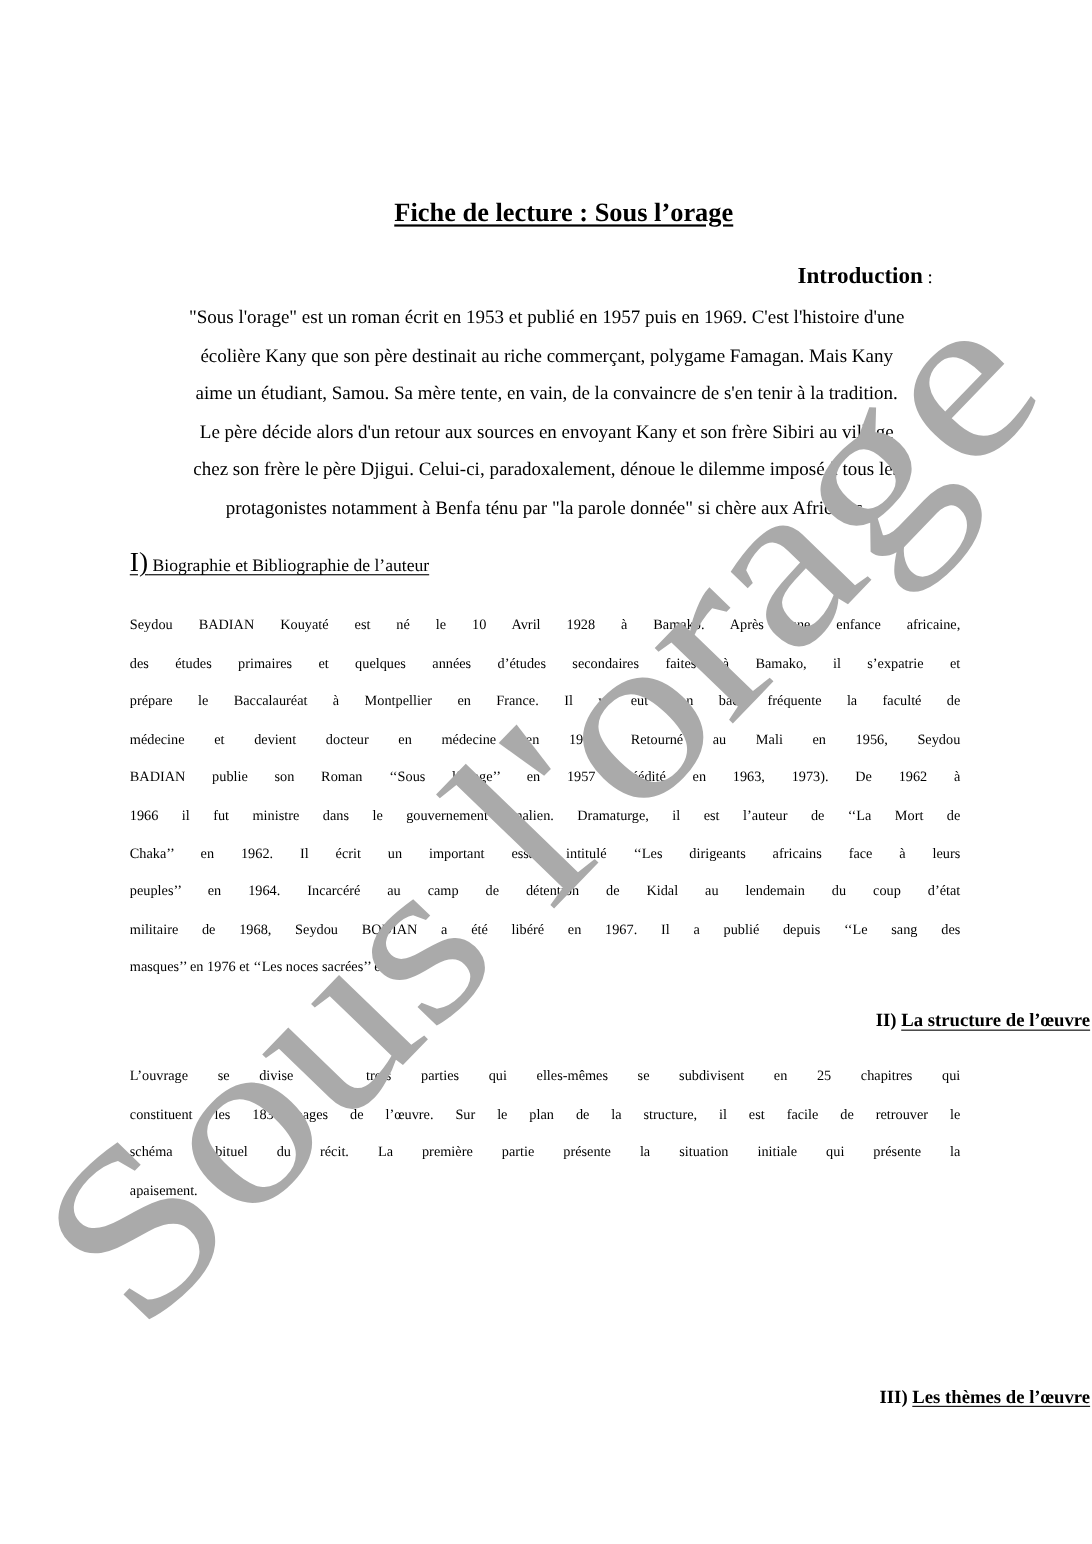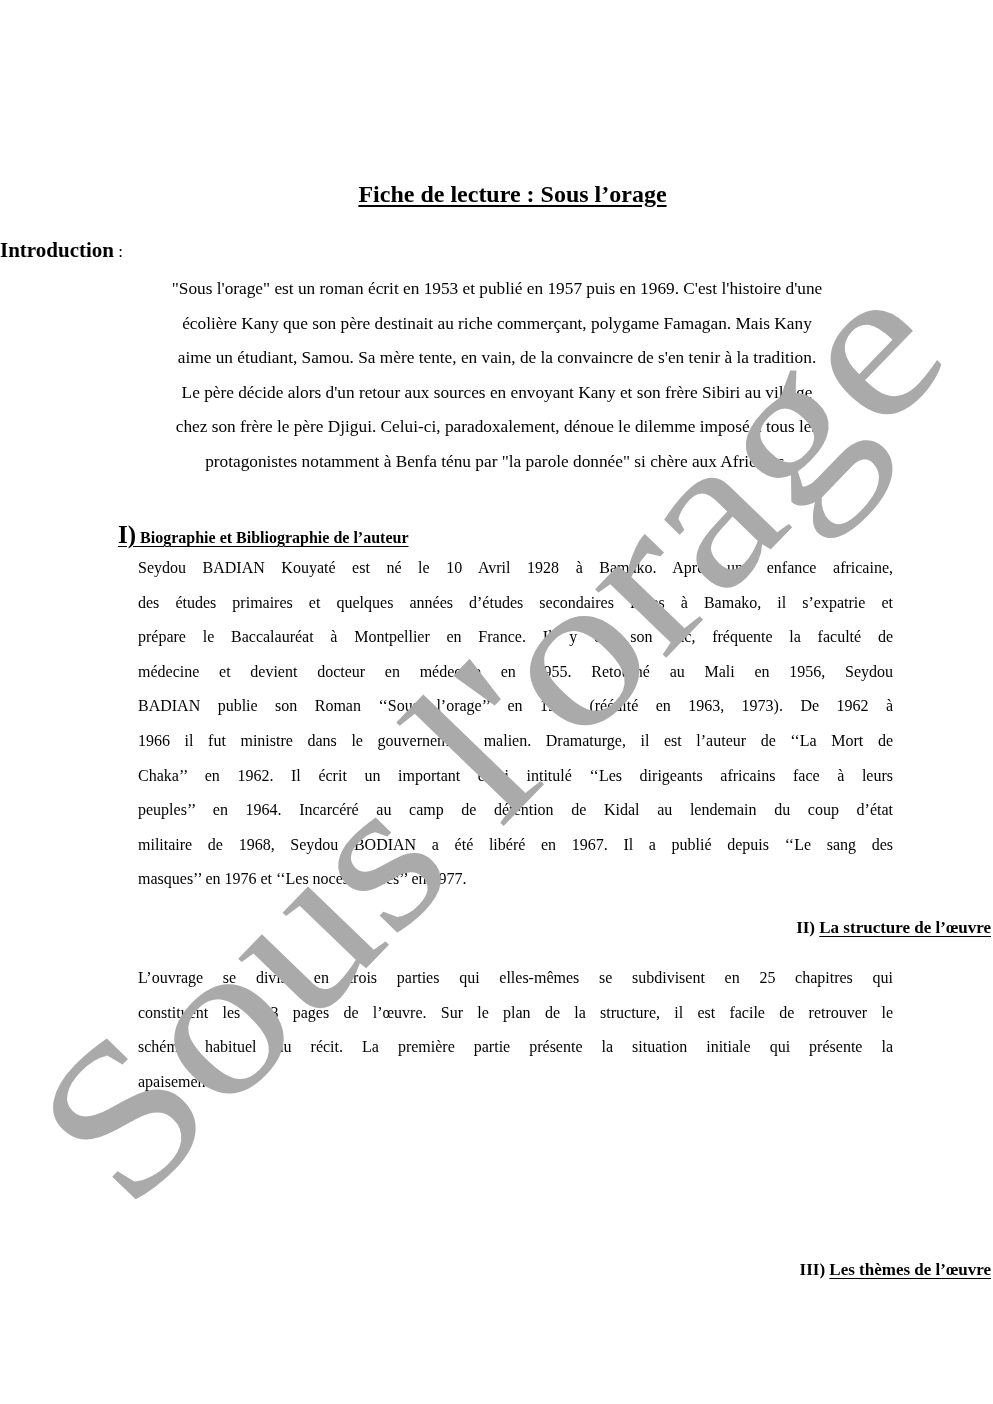--- a/index.html
+++ b/index.html
@@ -29,56 +29,55 @@
       font-weight: bold;
       font-size: 24px;
       line-height: 32px;
       margin-left: 16px;
     }
     .doc-title span { text-decoration: underline; text-underline-offset: 3px; }
     .intro-heading {
       position: absolute;
       left: 0; width: 848px;
       top: 236px;
-      text-align: left;
+      text-align: right;
       font-weight: bold;
       font-size: 21px;
       line-height: 28px;
     }
     .intro-heading .colon { font-weight: normal; font-size: 17px; }
     .intro-text {
       position: absolute;
       left: 112px; width: 770px;
       top: 272px;
       text-align: center;
       font-size: 17.3px;
       line-height: 34.6px;
     }
     .intro-text .line { display: block; white-space: nowrap; }
 
     .sec1-heading {
       position: absolute;
       left: 118px;
-      top: 525px;
-      font-weight: bold;
+      top: 497px;
+      font-weight: normal;
       font-size: 16px;
-      line-height: 20px;
+      line-height: 30px;
       text-decoration: underline;
       text-underline-offset: 3px;
     }
     .sec1-heading .num { font-size: 25px; }
 
     .body-para {
       position: absolute;
       left: 118px;
       width: 755px;
-      font-size: 16px;
+      font-size: 13px;
       line-height: 34.6px;
       text-align: justify;
-      margin-left: 20px;
     }
     .body-para .line {
       display: block;
       text-align: justify;
       text-align-last: justify;
       white-space: nowrap;
       height: 34.6px;
     }
     .body-para .line.last { text-align-last: left; }
 

